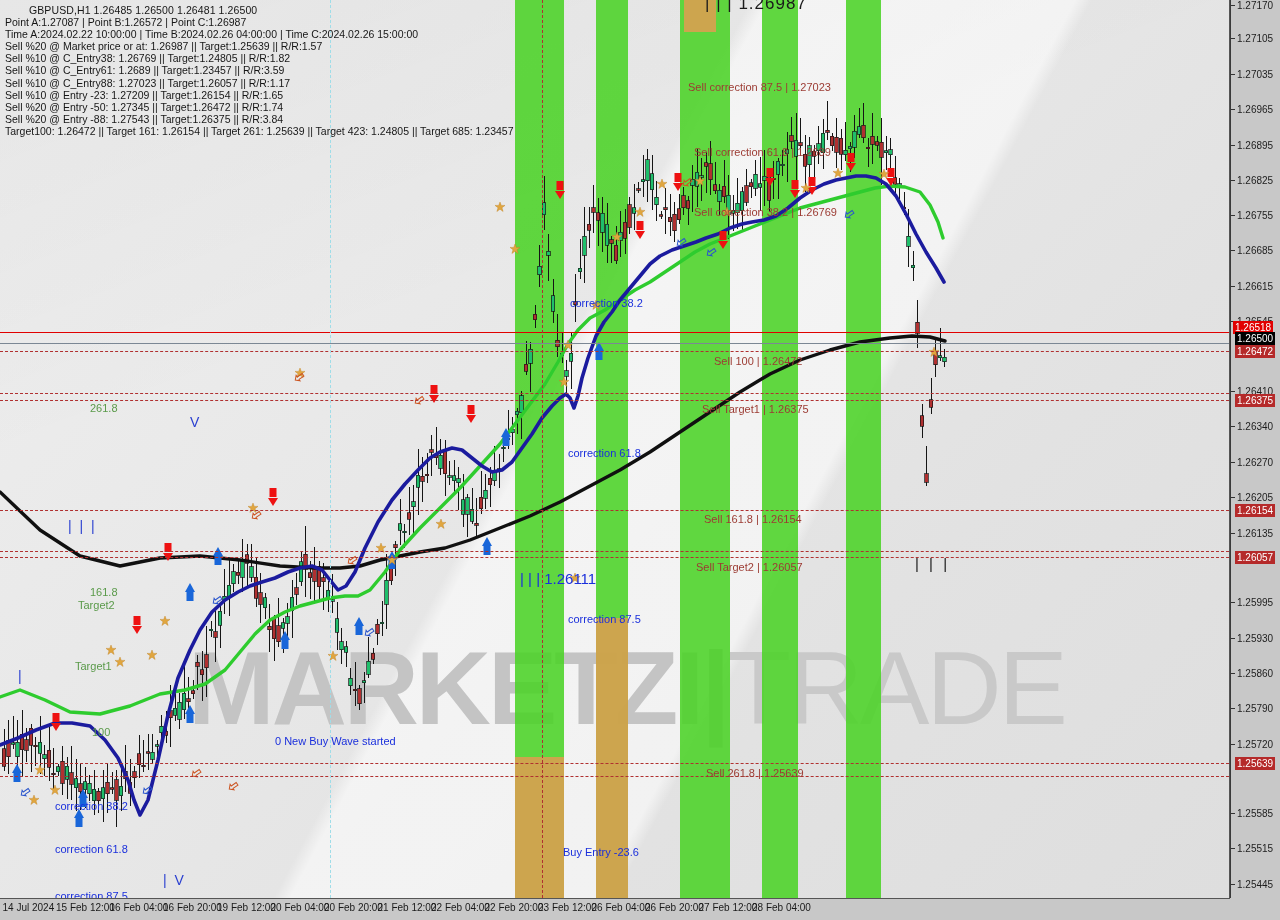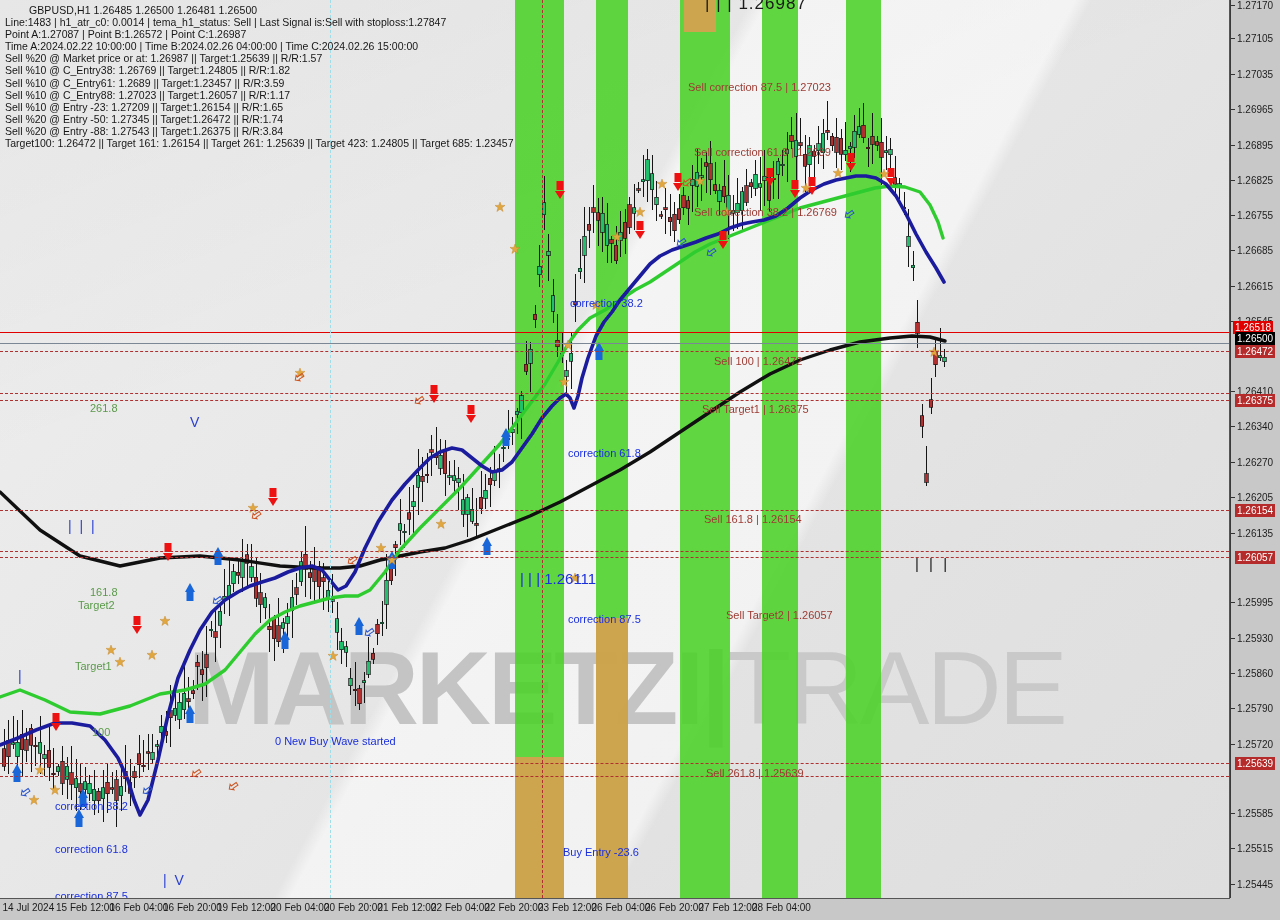--- a/index.html
+++ b/index.html
@@ -656,40 +656,39 @@
     <div class="hline" style="top:551px;"></div>
     <div class="hline" style="top:776px;"></div>
     <div class="hline solid-red" style="top:332px;"></div>
     <div class="hline solid-grey" style="top:343px;"></div>
 
     <div class="vline" style="left:542px;"></div>
     <div class="vline cyan" style="left:330px;"></div>
 
     <div id="info">
       <div class="head">GBPUSD,H1  1.26485 1.26500 1.26481 1.26500</div>
-      <div>Line:1483 | h1_atr_c0: 0.0014 | tema_h1_status: Sell | Last Signal is:Sell with stoploss:1.27847</div>
       <div>Point A:1.27087 |  Point B:1.26572 |  Point C:1.26987</div>
       <div>Time A:2024.02.22 10:00:00 |  Time B:2024.02.26 04:00:00 |  Time C:2024.02.26 15:00:00</div>
       <div>Sell %20 @ Market price or at: 1.26987 || Target:1.25639 || R/R:1.57</div>
       <div>Sell %10 @ C_Entry38: 1.26769 || Target:1.24805 || R/R:1.82</div>
       <div>Sell %10 @ C_Entry61: 1.2689 || Target:1.23457 || R/R:3.59</div>
       <div>Sell %10 @ C_Entry88: 1.27023 || Target:1.26057 || R/R:1.17</div>
       <div>Sell %10 @ Entry -23: 1.27209 || Target:1.26154 || R/R:1.65</div>
       <div>Sell %20 @ Entry -50: 1.27345 || Target:1.26472 || R/R:1.74</div>
       <div>Sell %20 @ Entry -88: 1.27543 || Target:1.26375 || R/R:3.84</div>
       <div>Target100: 1.26472 || Target 161: 1.26154 || Target 261: 1.25639 || Target 423: 1.24805 || Target 685: 1.23457</div>
     </div>
 
     <div class="lbl red" style="left:688px;top:81px;">Sell correction 87.5 | 1.27023</div>
     <div class="lbl red" style="left:694px;top:146px;">Sell correction 61.8 | 1.2689</div>
     <div class="lbl red" style="left:694px;top:206px;">Sell correction 38.2 | 1.26769</div>
     <div class="lbl red" style="left:714px;top:355px;">Sell 100 | 1.26472</div>
     <div class="lbl red" style="left:702px;top:403px;">Sell Target1 | 1.26375</div>
     <div class="lbl red" style="left:704px;top:513px;">Sell 161.8 | 1.26154</div>
-    <div class="lbl red" style="left:726px;top:561px;margin-top:48px;">Sell Target2 | 1.26057</div>
+    <div class="lbl red" style="left:696px;top:561px;">Sell Target2 | 1.26057</div>
     <div class="lbl red" style="left:706px;top:767px;">Sell  261.8 | 1.25639</div>
 
     <div class="lbl blue" style="left:570px;top:297px;">correction 38.2</div>
     <div class="lbl blue" style="left:568px;top:447px;">correction 61.8</div>
     <div class="lbl blue" style="left:568px;top:613px;">correction 87.5</div>
     <div class="lbl blue" style="left:275px;top:735px;">0 New Buy Wave started</div>
     <div class="lbl blue" style="left:55px;top:800px;">correction 38.2</div>
     <div class="lbl blue" style="left:55px;top:843px;">correction 61.8</div>
     <div class="lbl blue" style="left:55px;top:890px;">correction 87.5</div>
     <div class="lbl blue" style="left:563px;top:846px;">Buy Entry -23.6</div>

